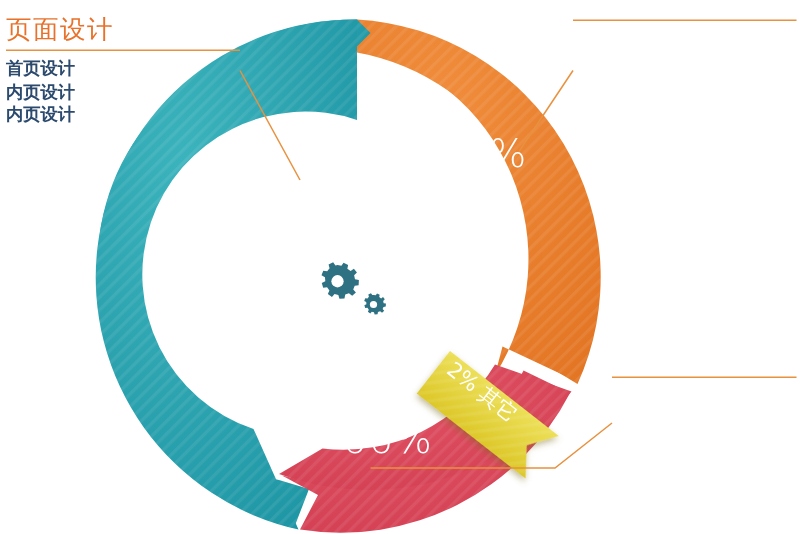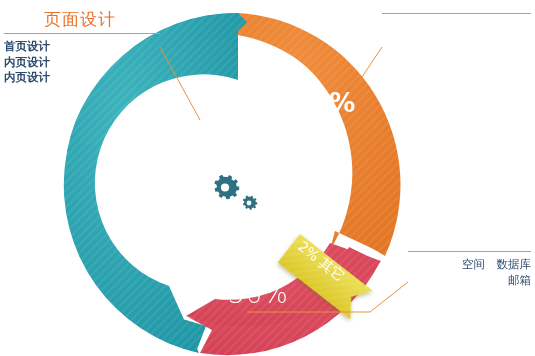--- a/index.html
+++ b/index.html
@@ -14,21 +14,20 @@
   svg.layer{position:absolute;left:0;top:0;width:535px;height:356px;overflow:visible;}
 
   .label-group{position:absolute;}
 
   .label-title{
     color:#e8722b;
     font-size:17px;
     letter-spacing:1px;
     white-space:nowrap;
     line-height:20px;
-    margin-left:40px;
   }
   .label-rule{
     height:0;border-top:1px solid #e8913f;
     margin-top:3px;
   }
   .label-sub{
     color:#2c4a6e;
     font-size:11.5px;
     line-height:15.5px;
     white-space:nowrap;
@@ -55,21 +54,21 @@
   .pct{
     position:absolute;
     color:#ffffff;
     font-size:26px;
     font-weight:300;
     letter-spacing:1px;
     white-space:nowrap;
     font-family:"DejaVu Sans",sans-serif;
   }
   #pct-48{left:124px;top:104px;}
-  #pct-35{left:291px;top:88px;font-weight:bold;}
+  #pct-35{left:291px;top:88px;}
   #pct-13{left:228px;top:279px;}
 
   .tag-text{
     position:absolute;
     color:#ffffff;
     font-size:14px;
     white-space:nowrap;
     left:305px;top:238px;
     transform:rotate(38deg);
     transform-origin:left top;
@@ -237,38 +236,34 @@
 
     <g stroke="#e8913f" stroke-width="1" fill="none">
       <path d="M 160 47 L 200 120"></path>
       <path d="M 382 47 L 340 110"></path>
       <path d="M 408 282 L 370 312 L 247 312"></path>
     </g>
   </svg>
 
   <div class="pct" id="pct-48">48%</div>
   <div class="pct" id="pct-35">35%</div>
-  <div class="pct" id="pct-13">36%</div>
+  <div class="pct" id="pct-13">66%</div>
   <div class="tag-text">2% 其它</div>
 
   <div class="label-group" id="grp-page-design">
     <div class="label-title">页面设计</div>
     <div class="label-rule"></div>
     <div class="sub-list">
       <div class="label-sub">首页设计</div>
       <div class="label-sub">内页设计</div>
       <div class="label-sub">内页设计</div>
     </div>
   </div>
 
   <div class="label-group" id="grp-program">
     <div class="label-rule"></div>
   </div>
 
   <div class="label-group" id="grp-domain">
     <div class="label-rule"></div>
-    <div class="sub-list">
-      <div class="label-sub">空间　数据库</div>
-      <div class="label-sub">邮箱</div>
-    </div>
   </div>
 
 </div>
 
 </body></html>

